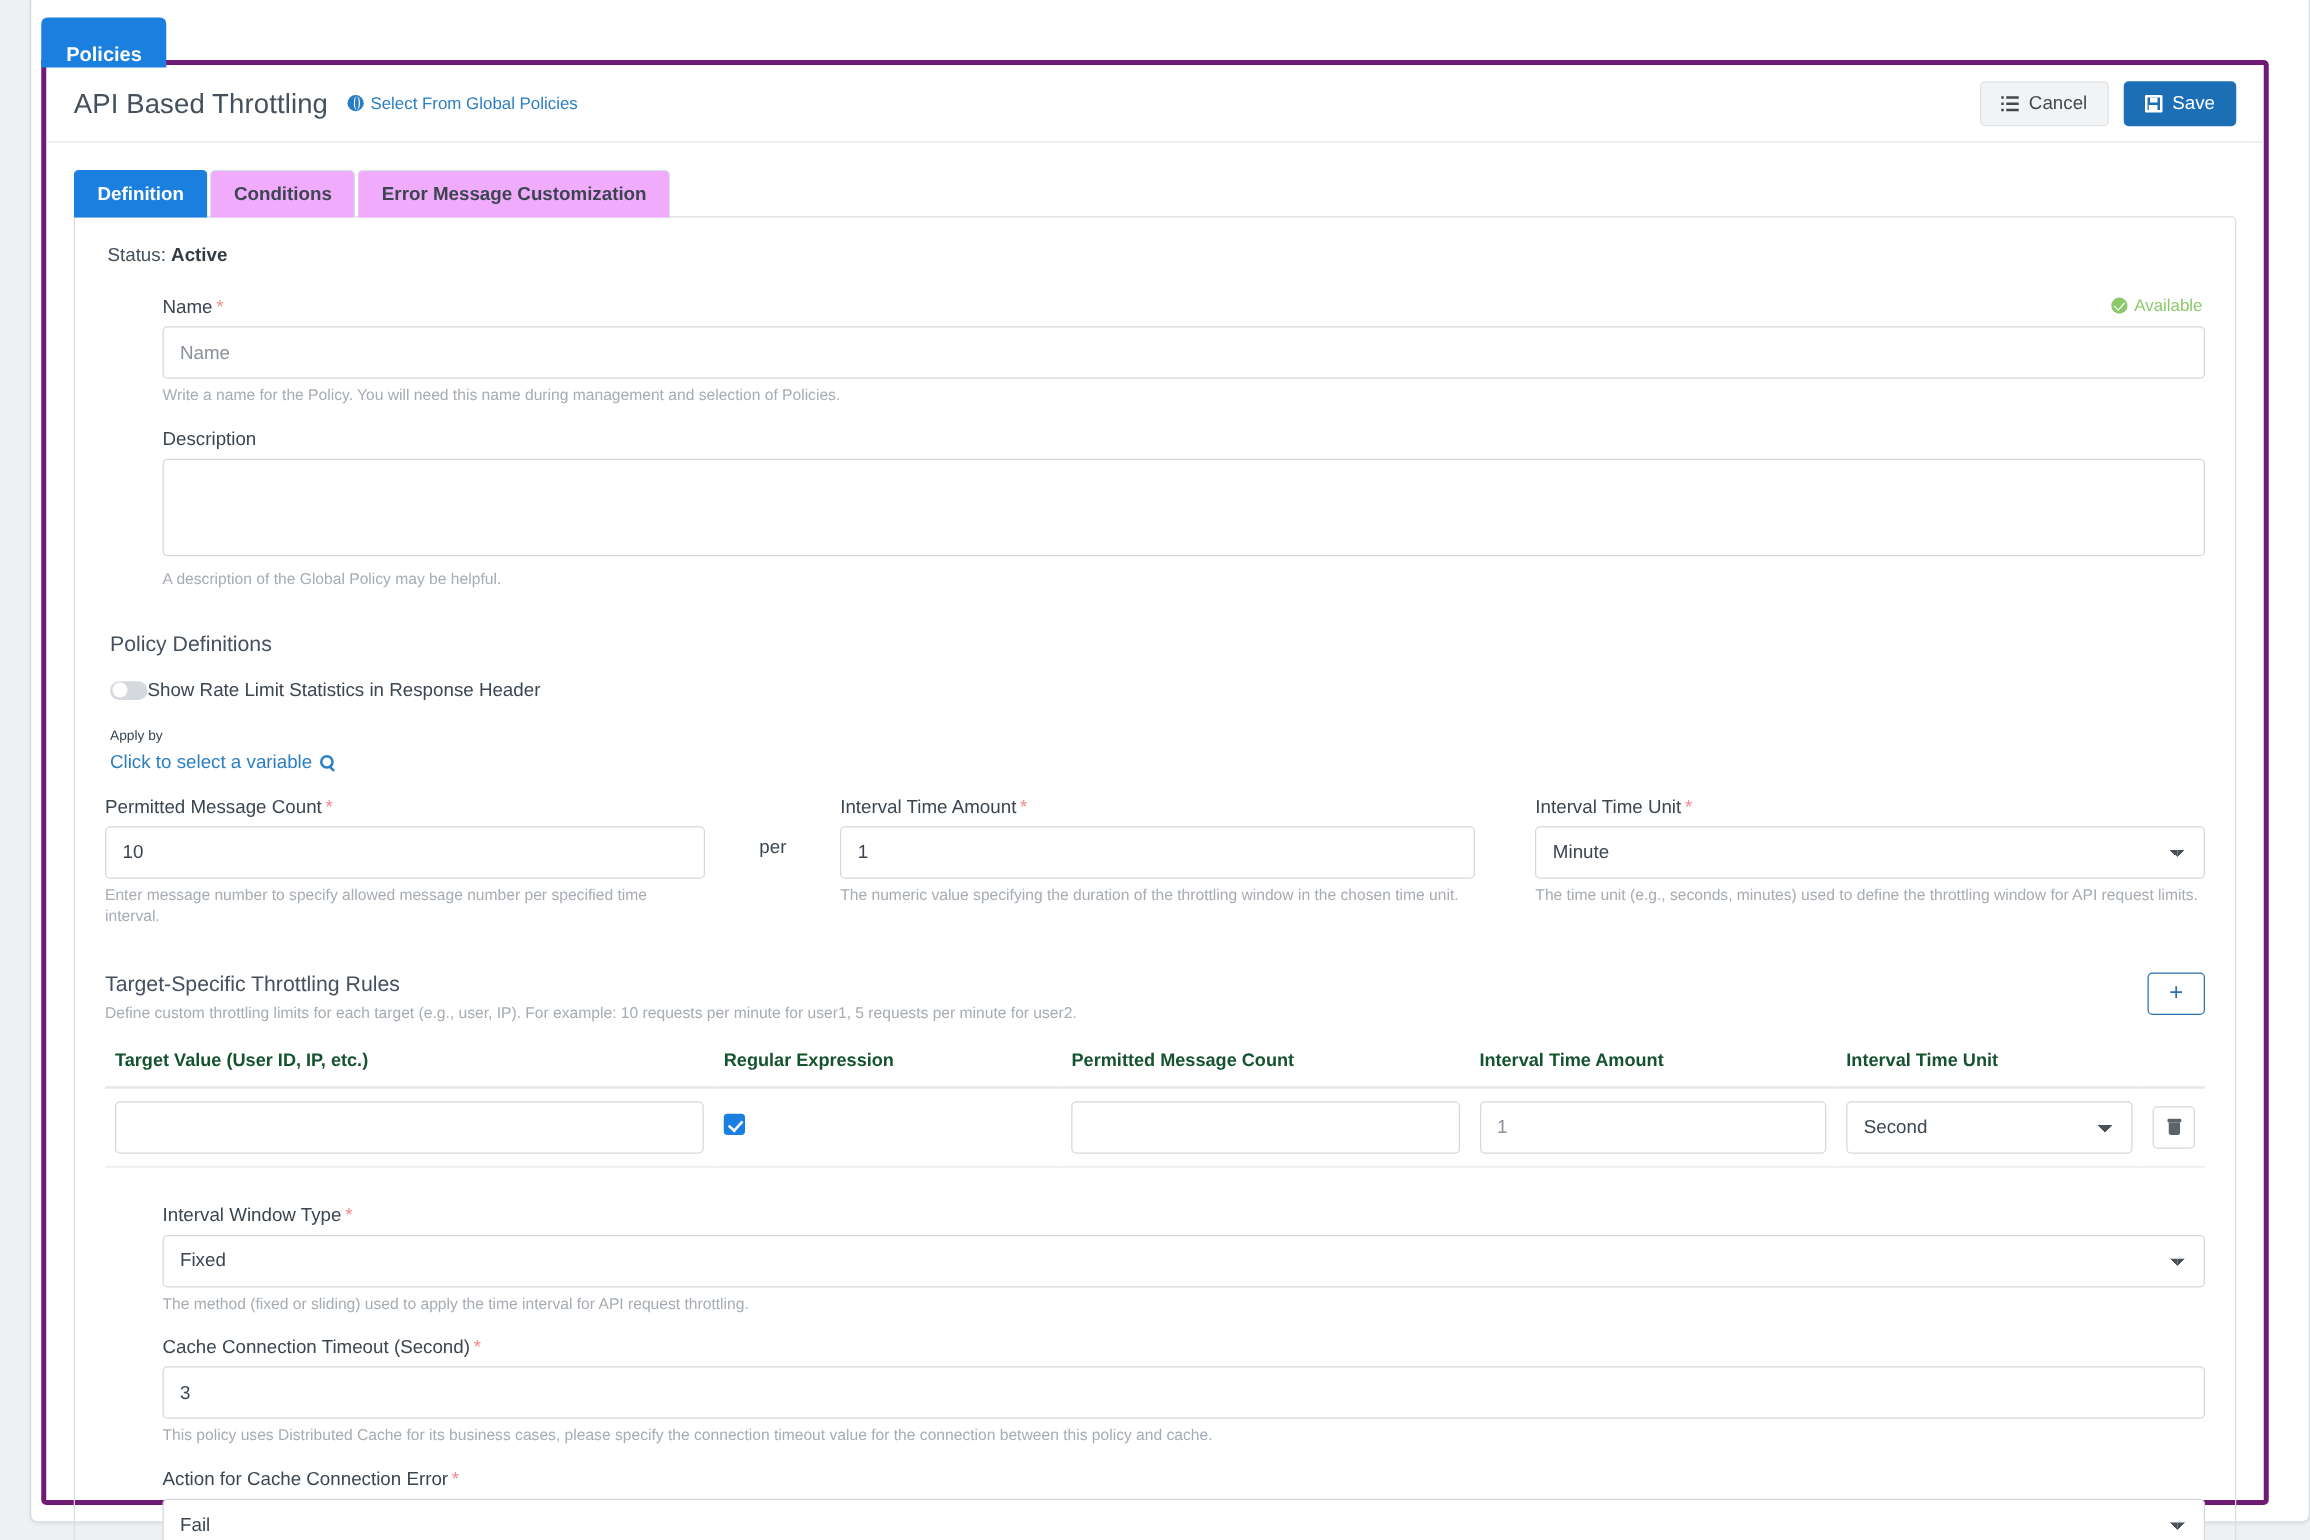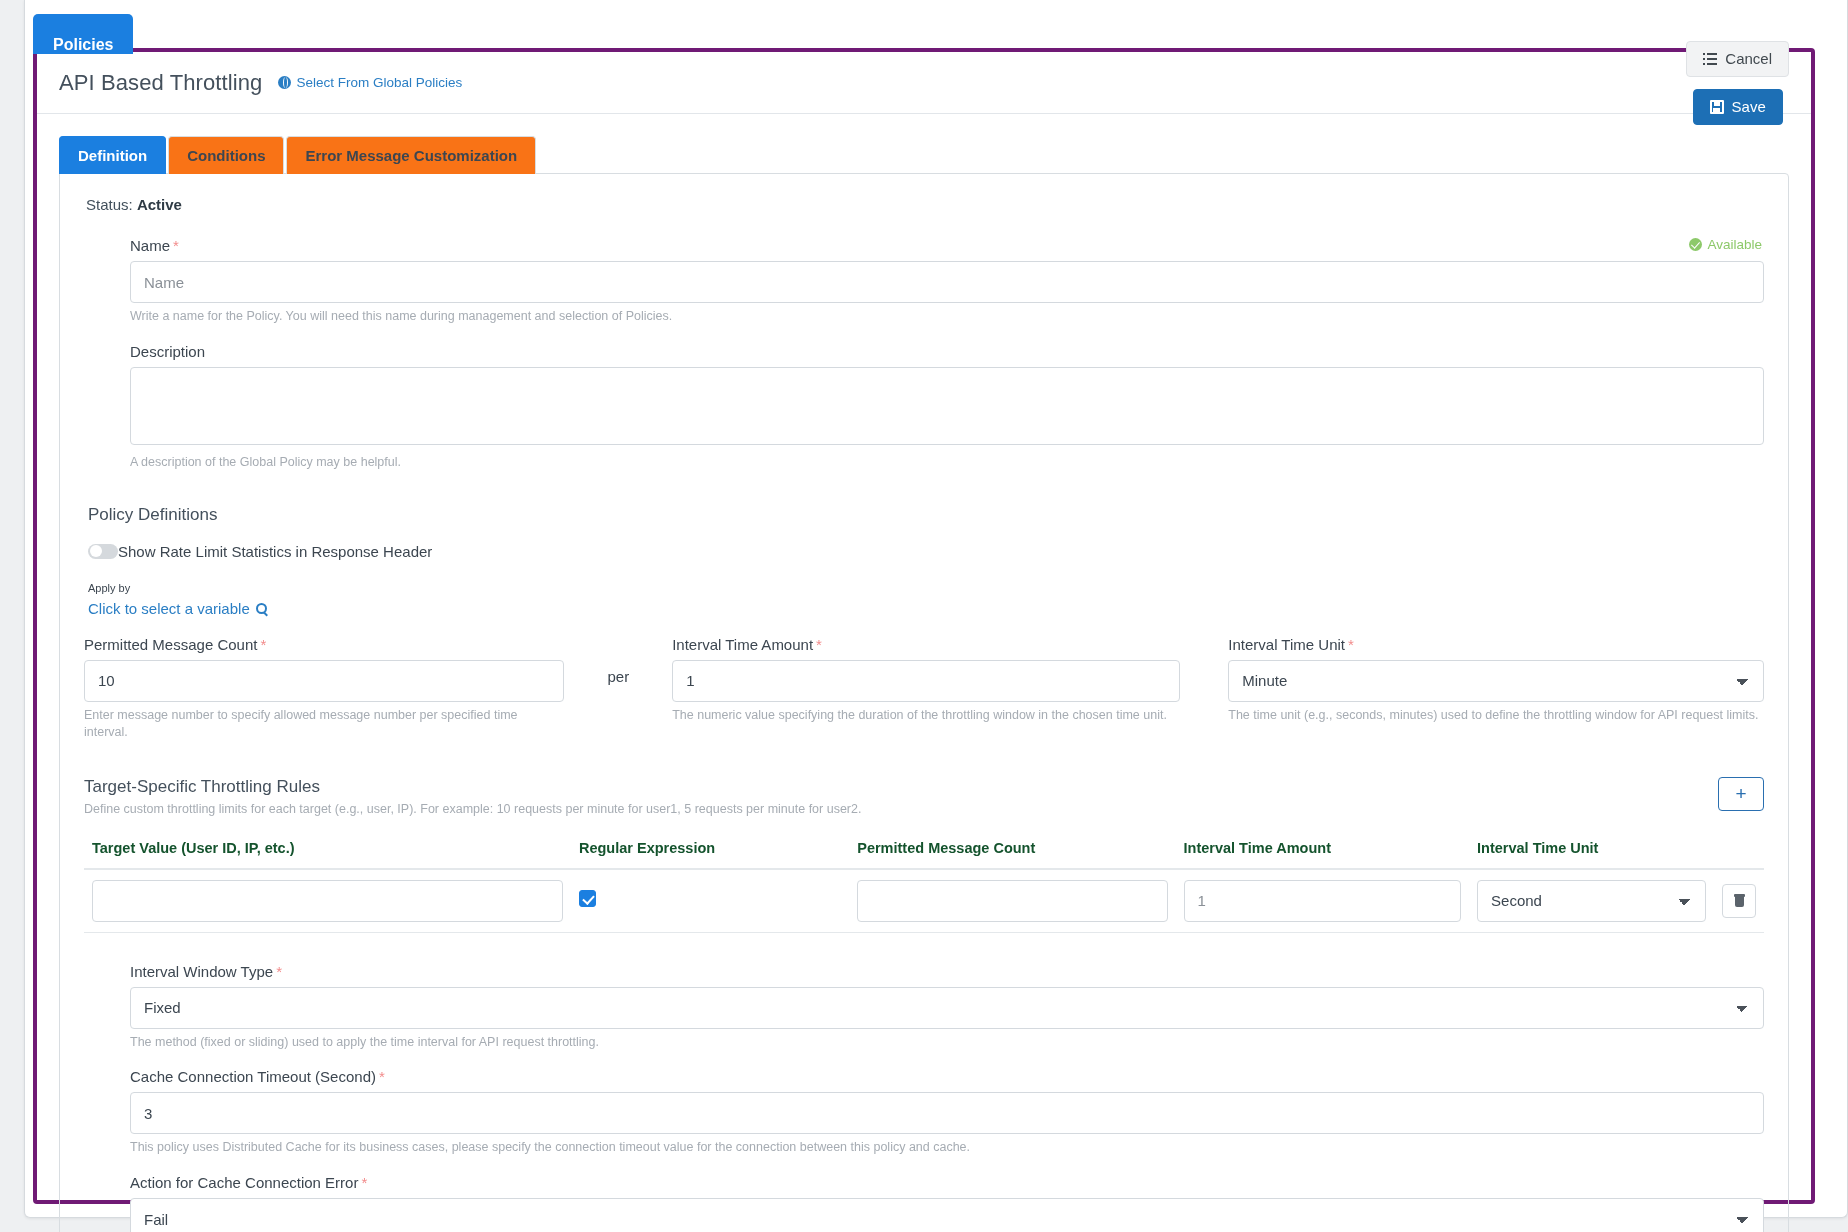--- a/index.html
+++ b/index.html
@@ -70,21 +70,21 @@
     background: #2a7ec4;
     position: relative; display: inline-block;
     flex: 0 0 auto;
   }
   .globe-ico:after {
     content: ""; position: absolute; left: 5px; top: 1px;
     width: 3px; height: 11px; border-radius: 50%;
     border: 1px solid #ffffff; border-top: none; border-bottom: none;
   }
 
-  .head-actions { margin-left: auto; display: flex; align-items: center; gap: 12px; flex-direction: column; }
+  .head-actions { margin-left: auto; display: flex; align-items: center; gap: 12px; }
   .btn {
     height: 36px; padding: 0 16px;
     display: inline-flex; align-items: center; gap: 8px;
     font-size: 15px; border-radius: 4px;
     cursor: pointer; white-space: nowrap;
   }
   .btn-cancel { background: #f2f3f4; color: #41494f; border: 1px solid #dfe2e5; }
   .btn-save { background: #1d6fb5; color: #ffffff; border: 1px solid #1d6fb5; }
 
   .ico-list { width: 14px; height: 12px; position: relative; flex: 0 0 auto; }
@@ -111,21 +111,21 @@
   
   .tabstrip {
     position: relative;
     padding: 22px 22px 0 22px;
     display: flex; align-items: flex-end; gap: 0;
   }
   .tab {
     height: 38px; padding: 0 18px;
     display: flex; align-items: center;
     font-size: 15px; font-weight: bold;
-    background: #f97316; color: #3d4650;
+    background: #f0abfc; color: #3d4650;
     border: 1px solid #d8dde1;
     border-bottom: none;
     border-radius: 4px 4px 0 0;
     margin-right: 2px;
     cursor: pointer;
     position: relative; z-index: 2;
   }
   .tab.active { background: #1b7fe0; color: #ffffff; border-color: #1b7fe0; }
 
   .tabpanel {

